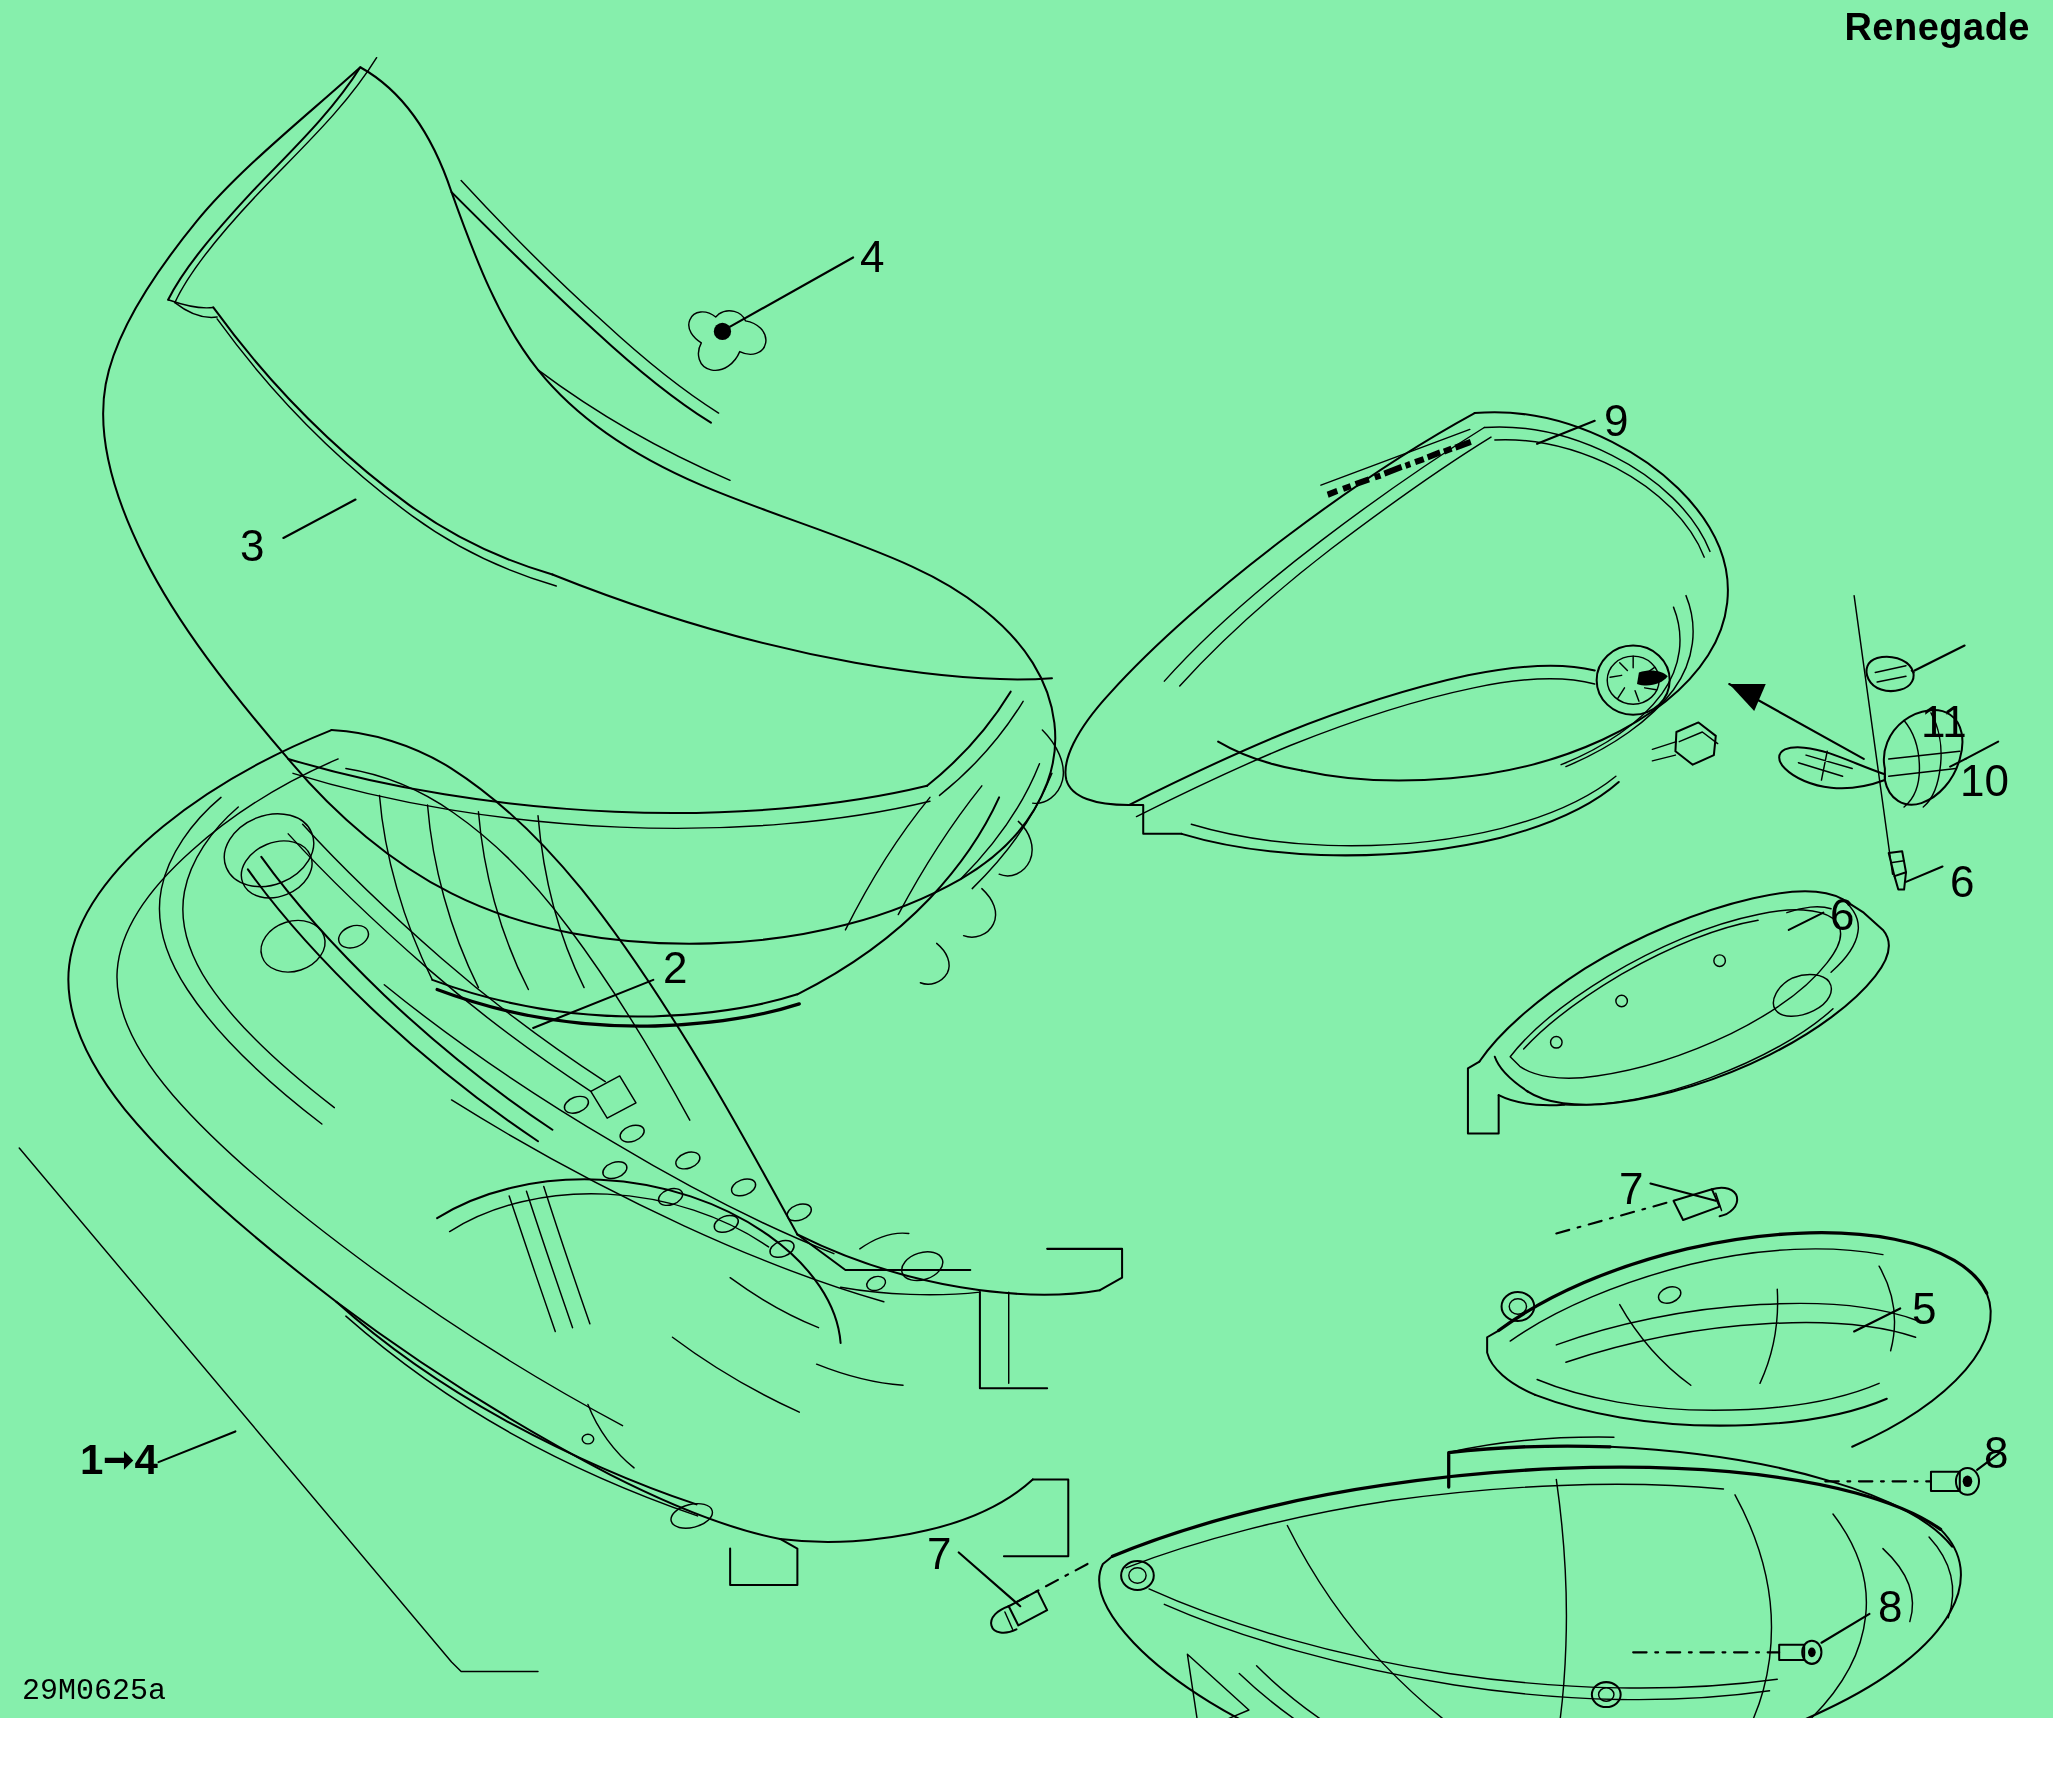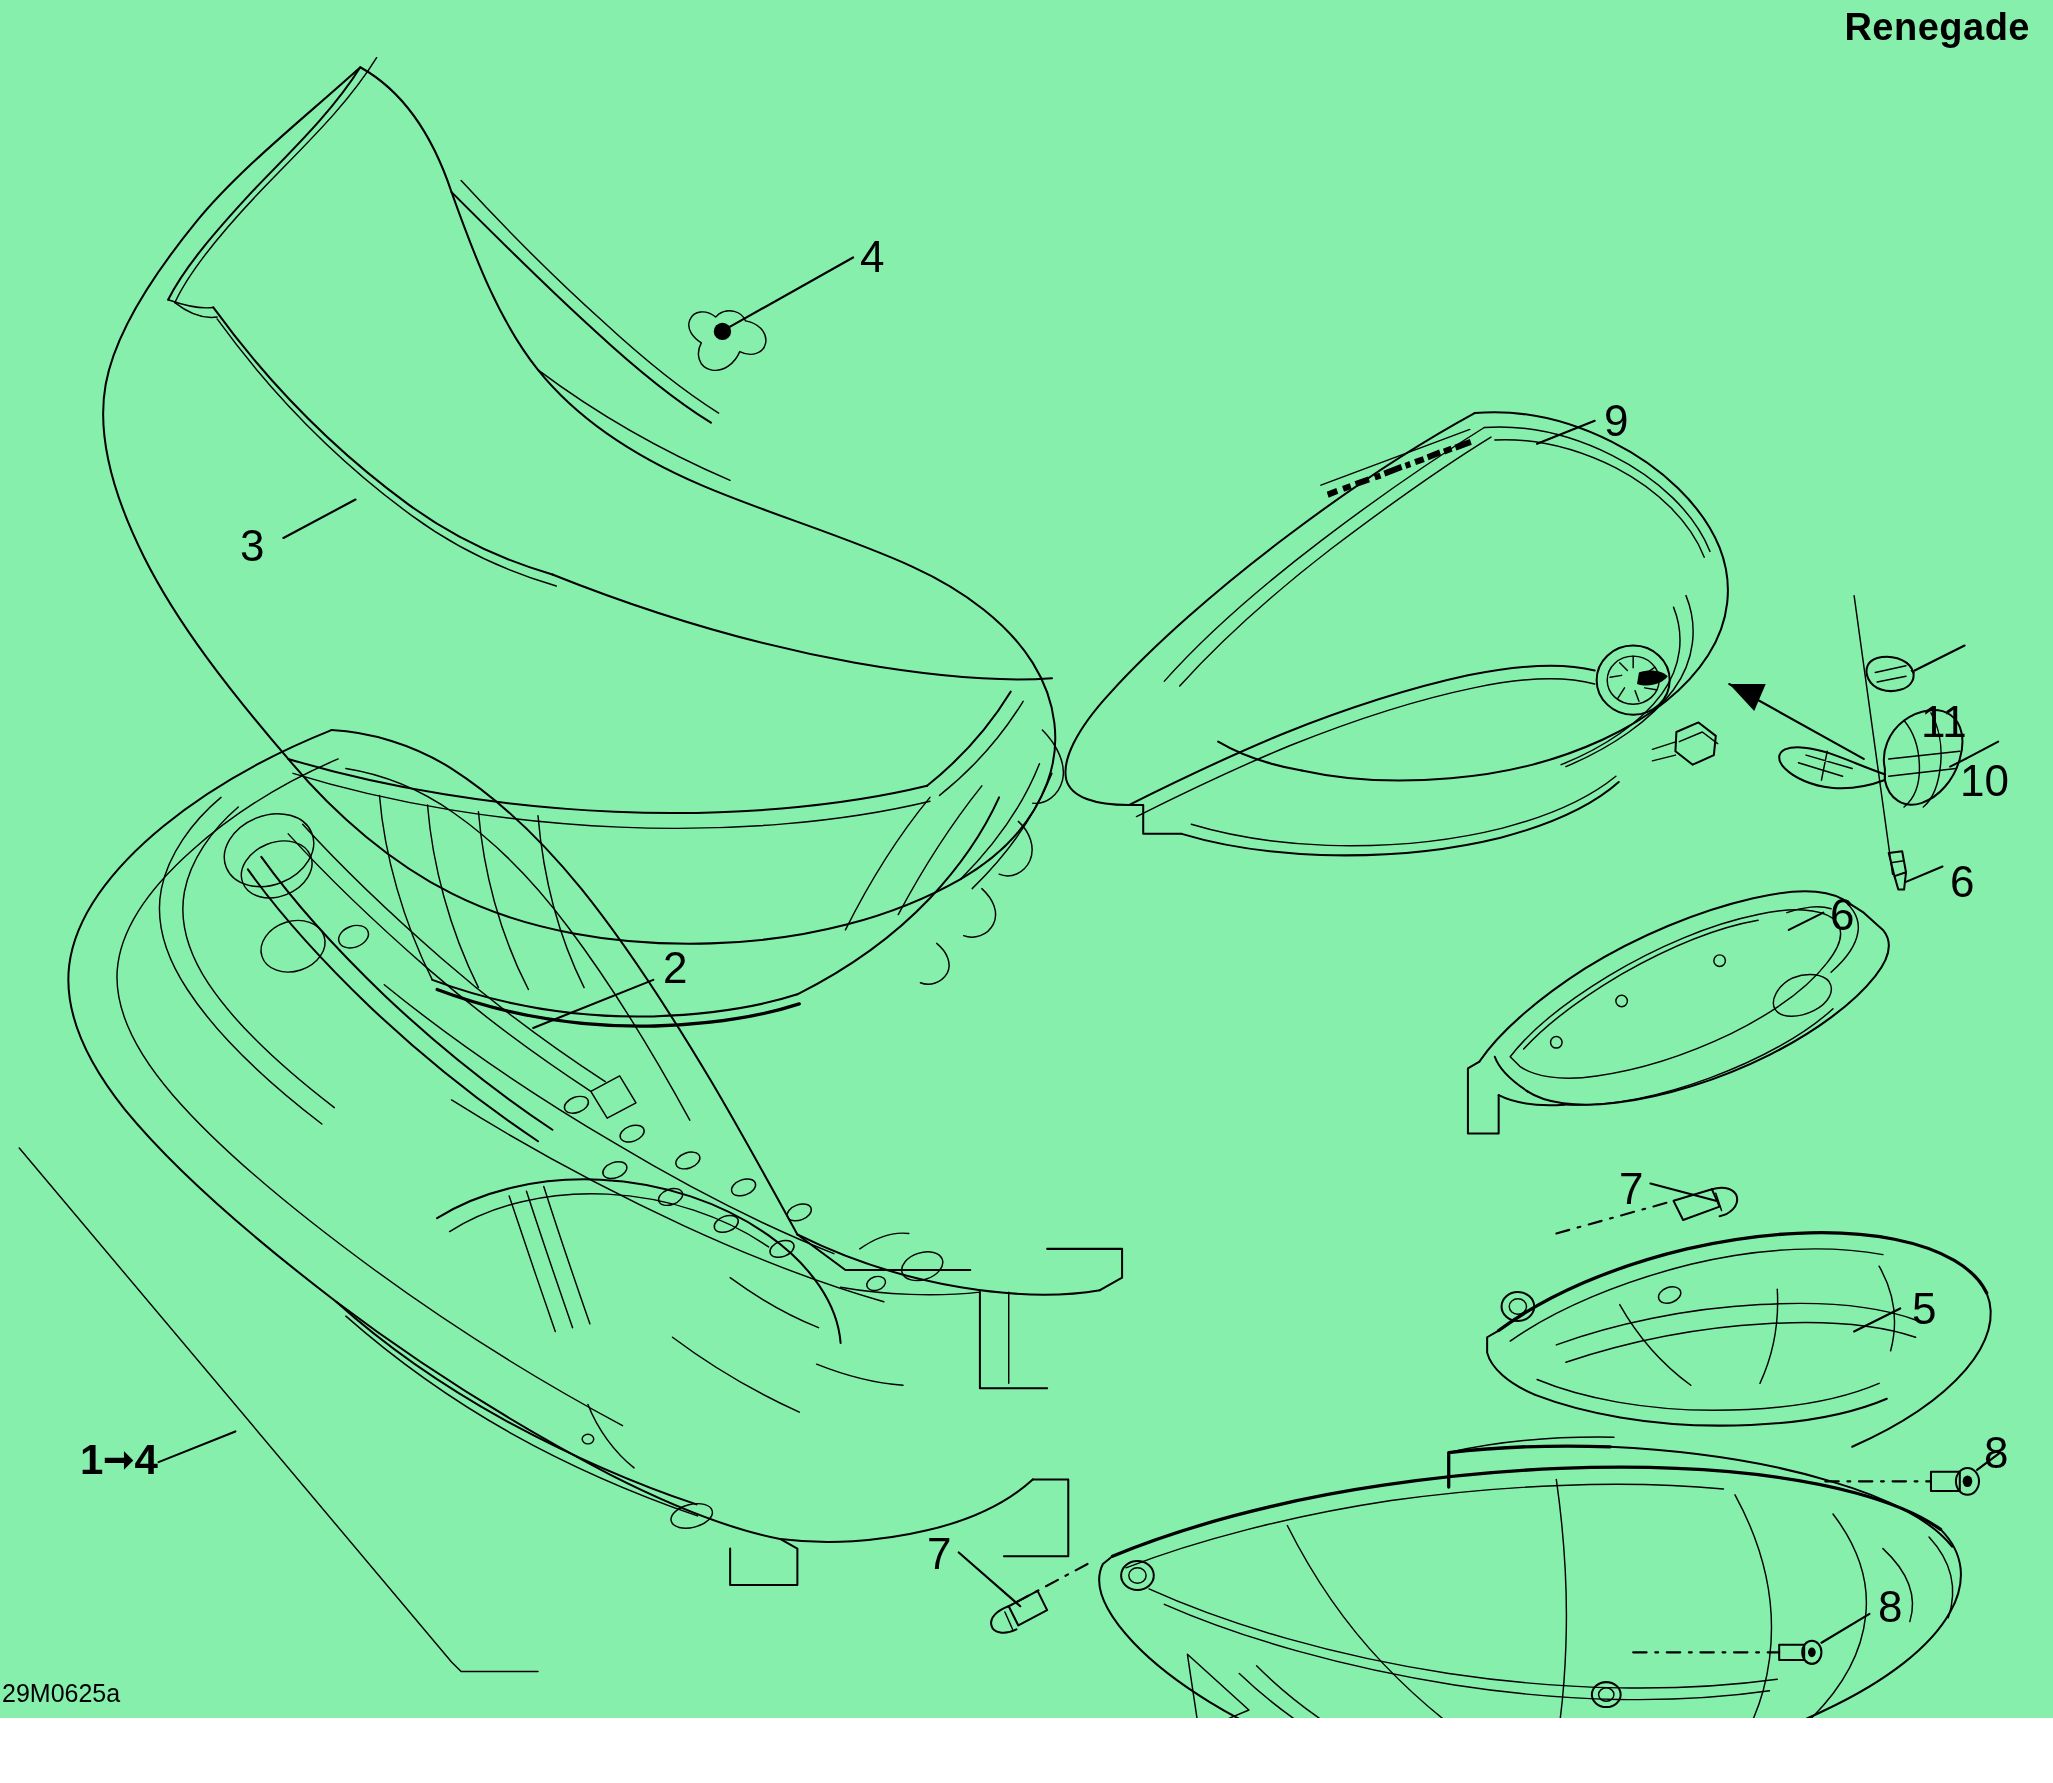--- a/index.html
+++ b/index.html
@@ -29,25 +29,26 @@
     position: absolute;
     right: 23px;
     top: 5.8px;
     font-size: 38px;
     font-weight: bold;
     letter-spacing: 0.5px;
     white-space: nowrap;
   }
   .code-text {
     position: absolute;
-    left: 2px;
+    left: 22px;
     bottom: 9.6px;
-    font-size: 25px;
+    font-size: 30px;
     font-weight: normal;
     white-space: nowrap;
+    font-family: Liberation Mono, monospace;
   }
   .callout {
     position: absolute;
     font-size: 44px;
     font-weight: normal;
     line-height: 1;
     white-space: nowrap;
     color: #000;
   }
   .callout.range {

